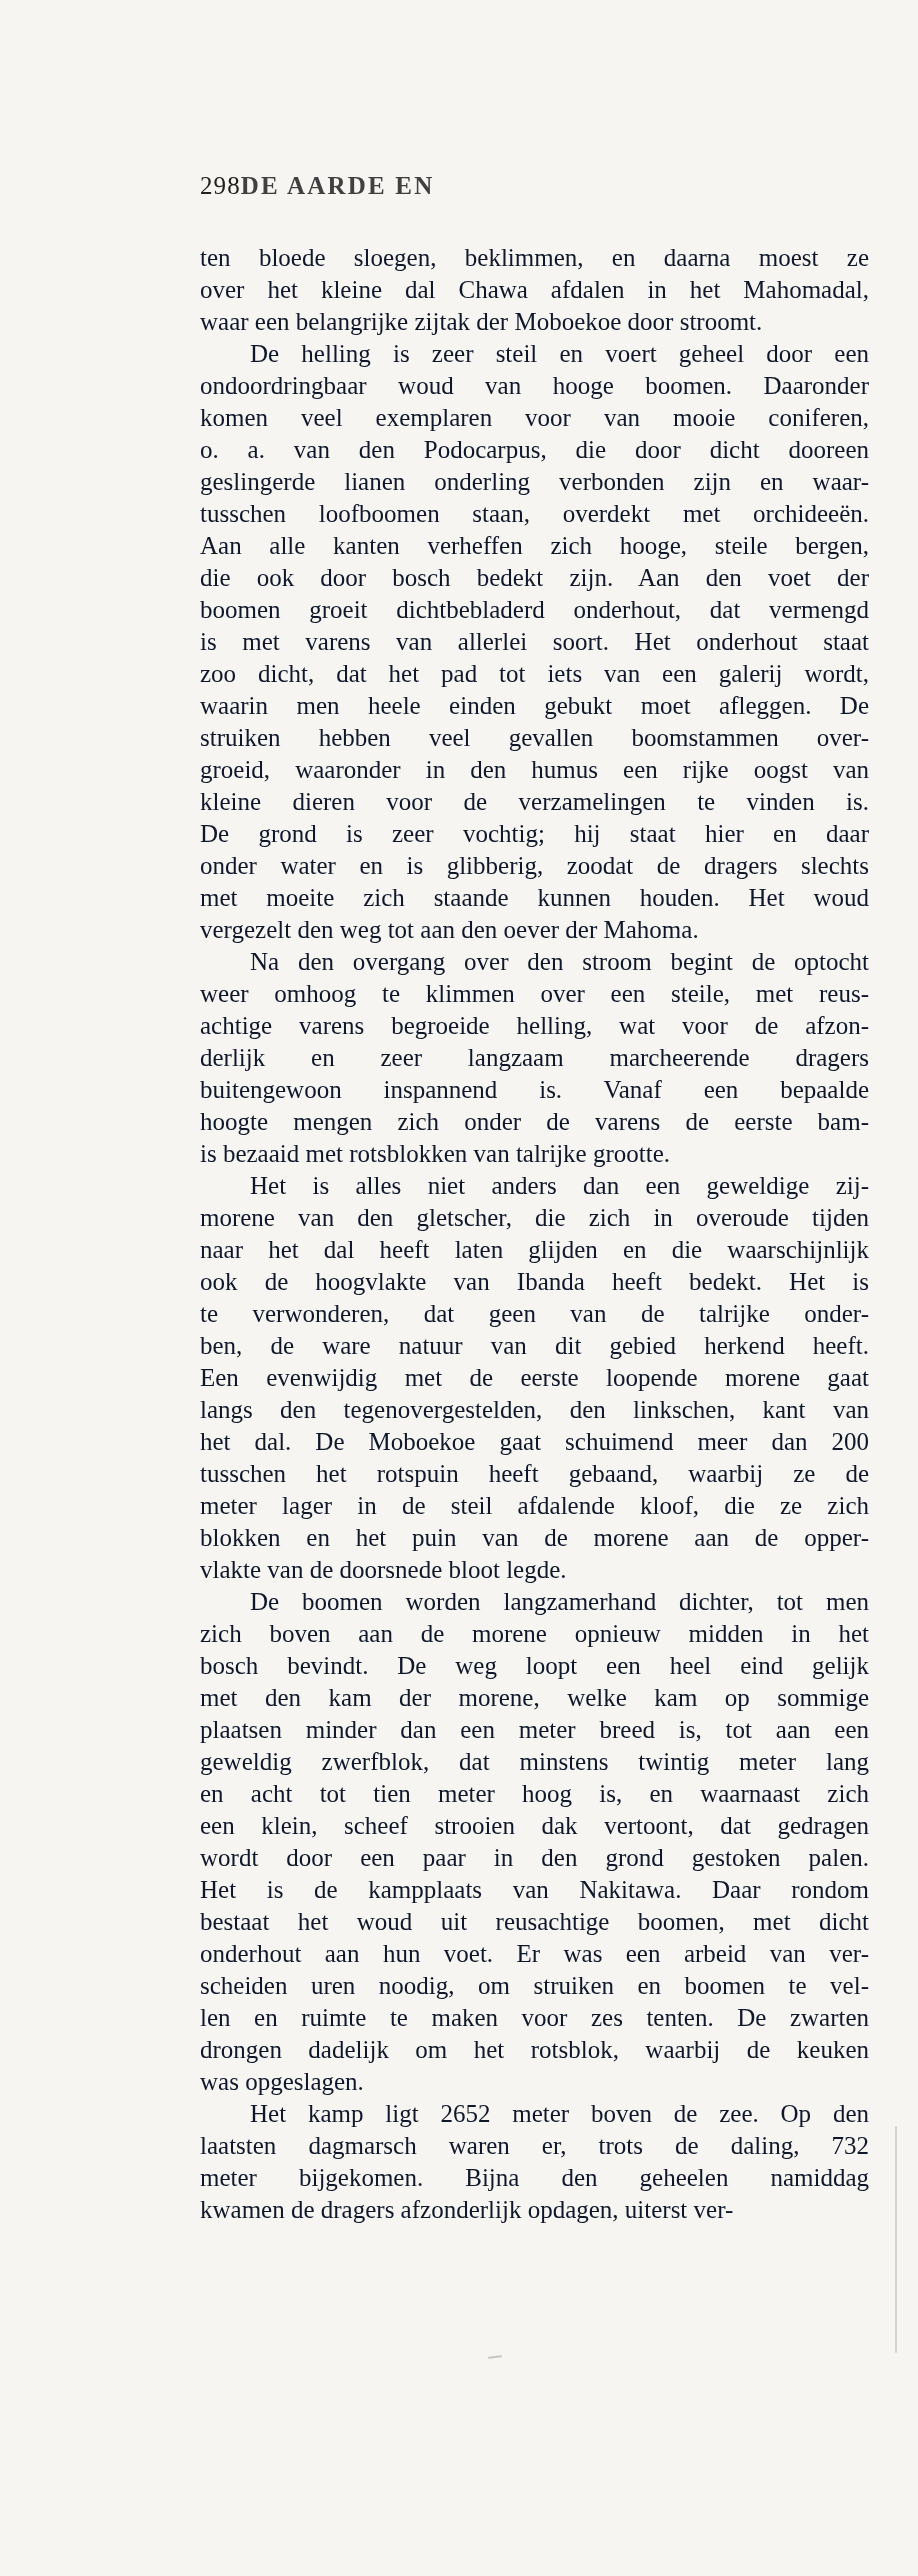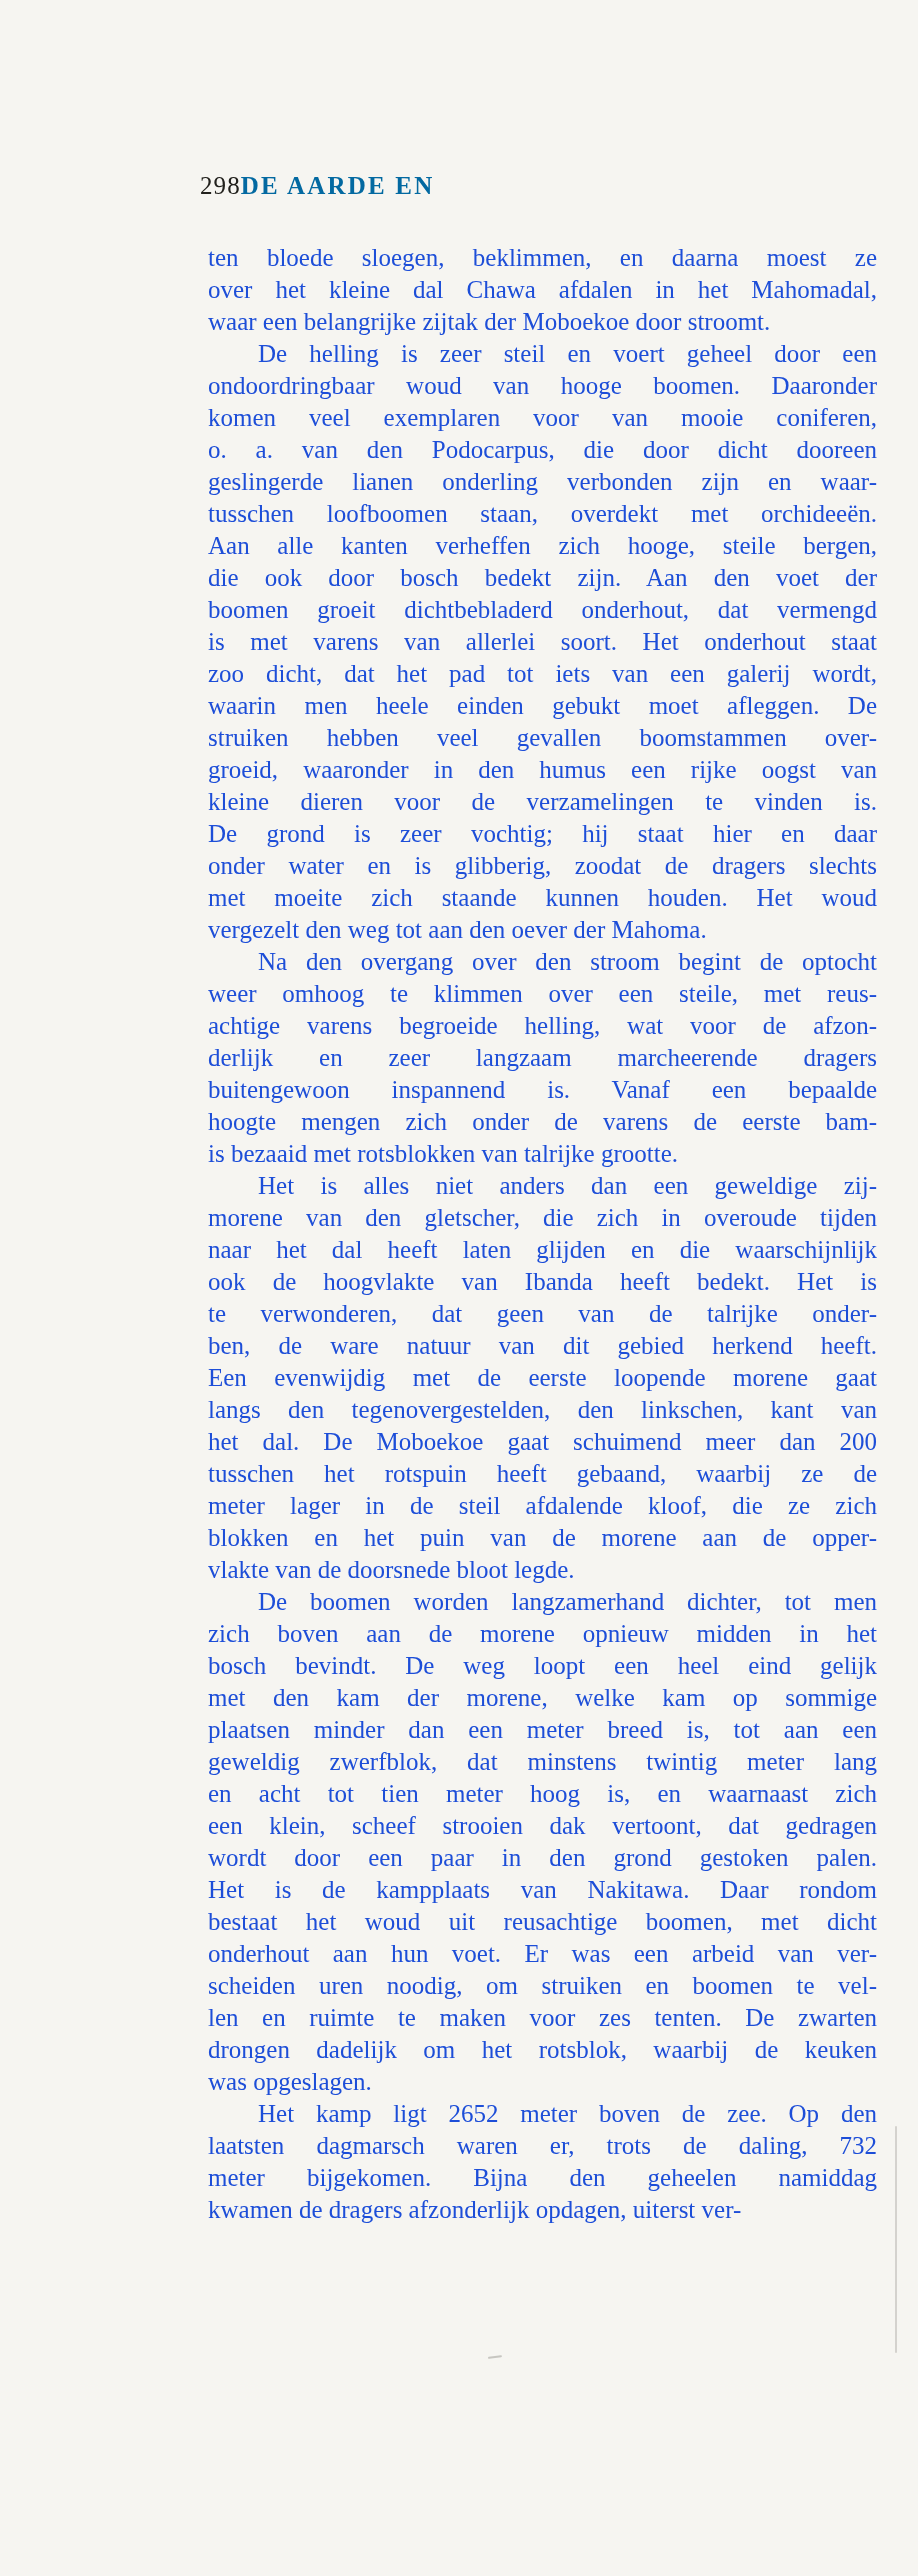--- a/index.html
+++ b/index.html
@@ -31,30 +31,30 @@
   }
   .page-number {
     font-size: 25px;
     letter-spacing: 1.1px;
     color: #22211d;
   }
   .running-title {
     font-size: 25px;
     font-weight: bold;
     letter-spacing: 2.2px;
-    color: #0369a1;
+    color: #404040;
   }
   .body {
     position: absolute;
-    left: 208px;
+    left: 200px;
     top: 242px;
     width: 669px;
     font-size: 25px;
     line-height: 32px;
-    color: #1d4ed8;
+    color: #0f172a;
   }
   .paragraph {
     margin: 0;
   }
   .line {
     text-align: justify;
     text-align-last: justify;
     text-justify: inter-word;
     white-space: normal;
     min-height: 32px;

